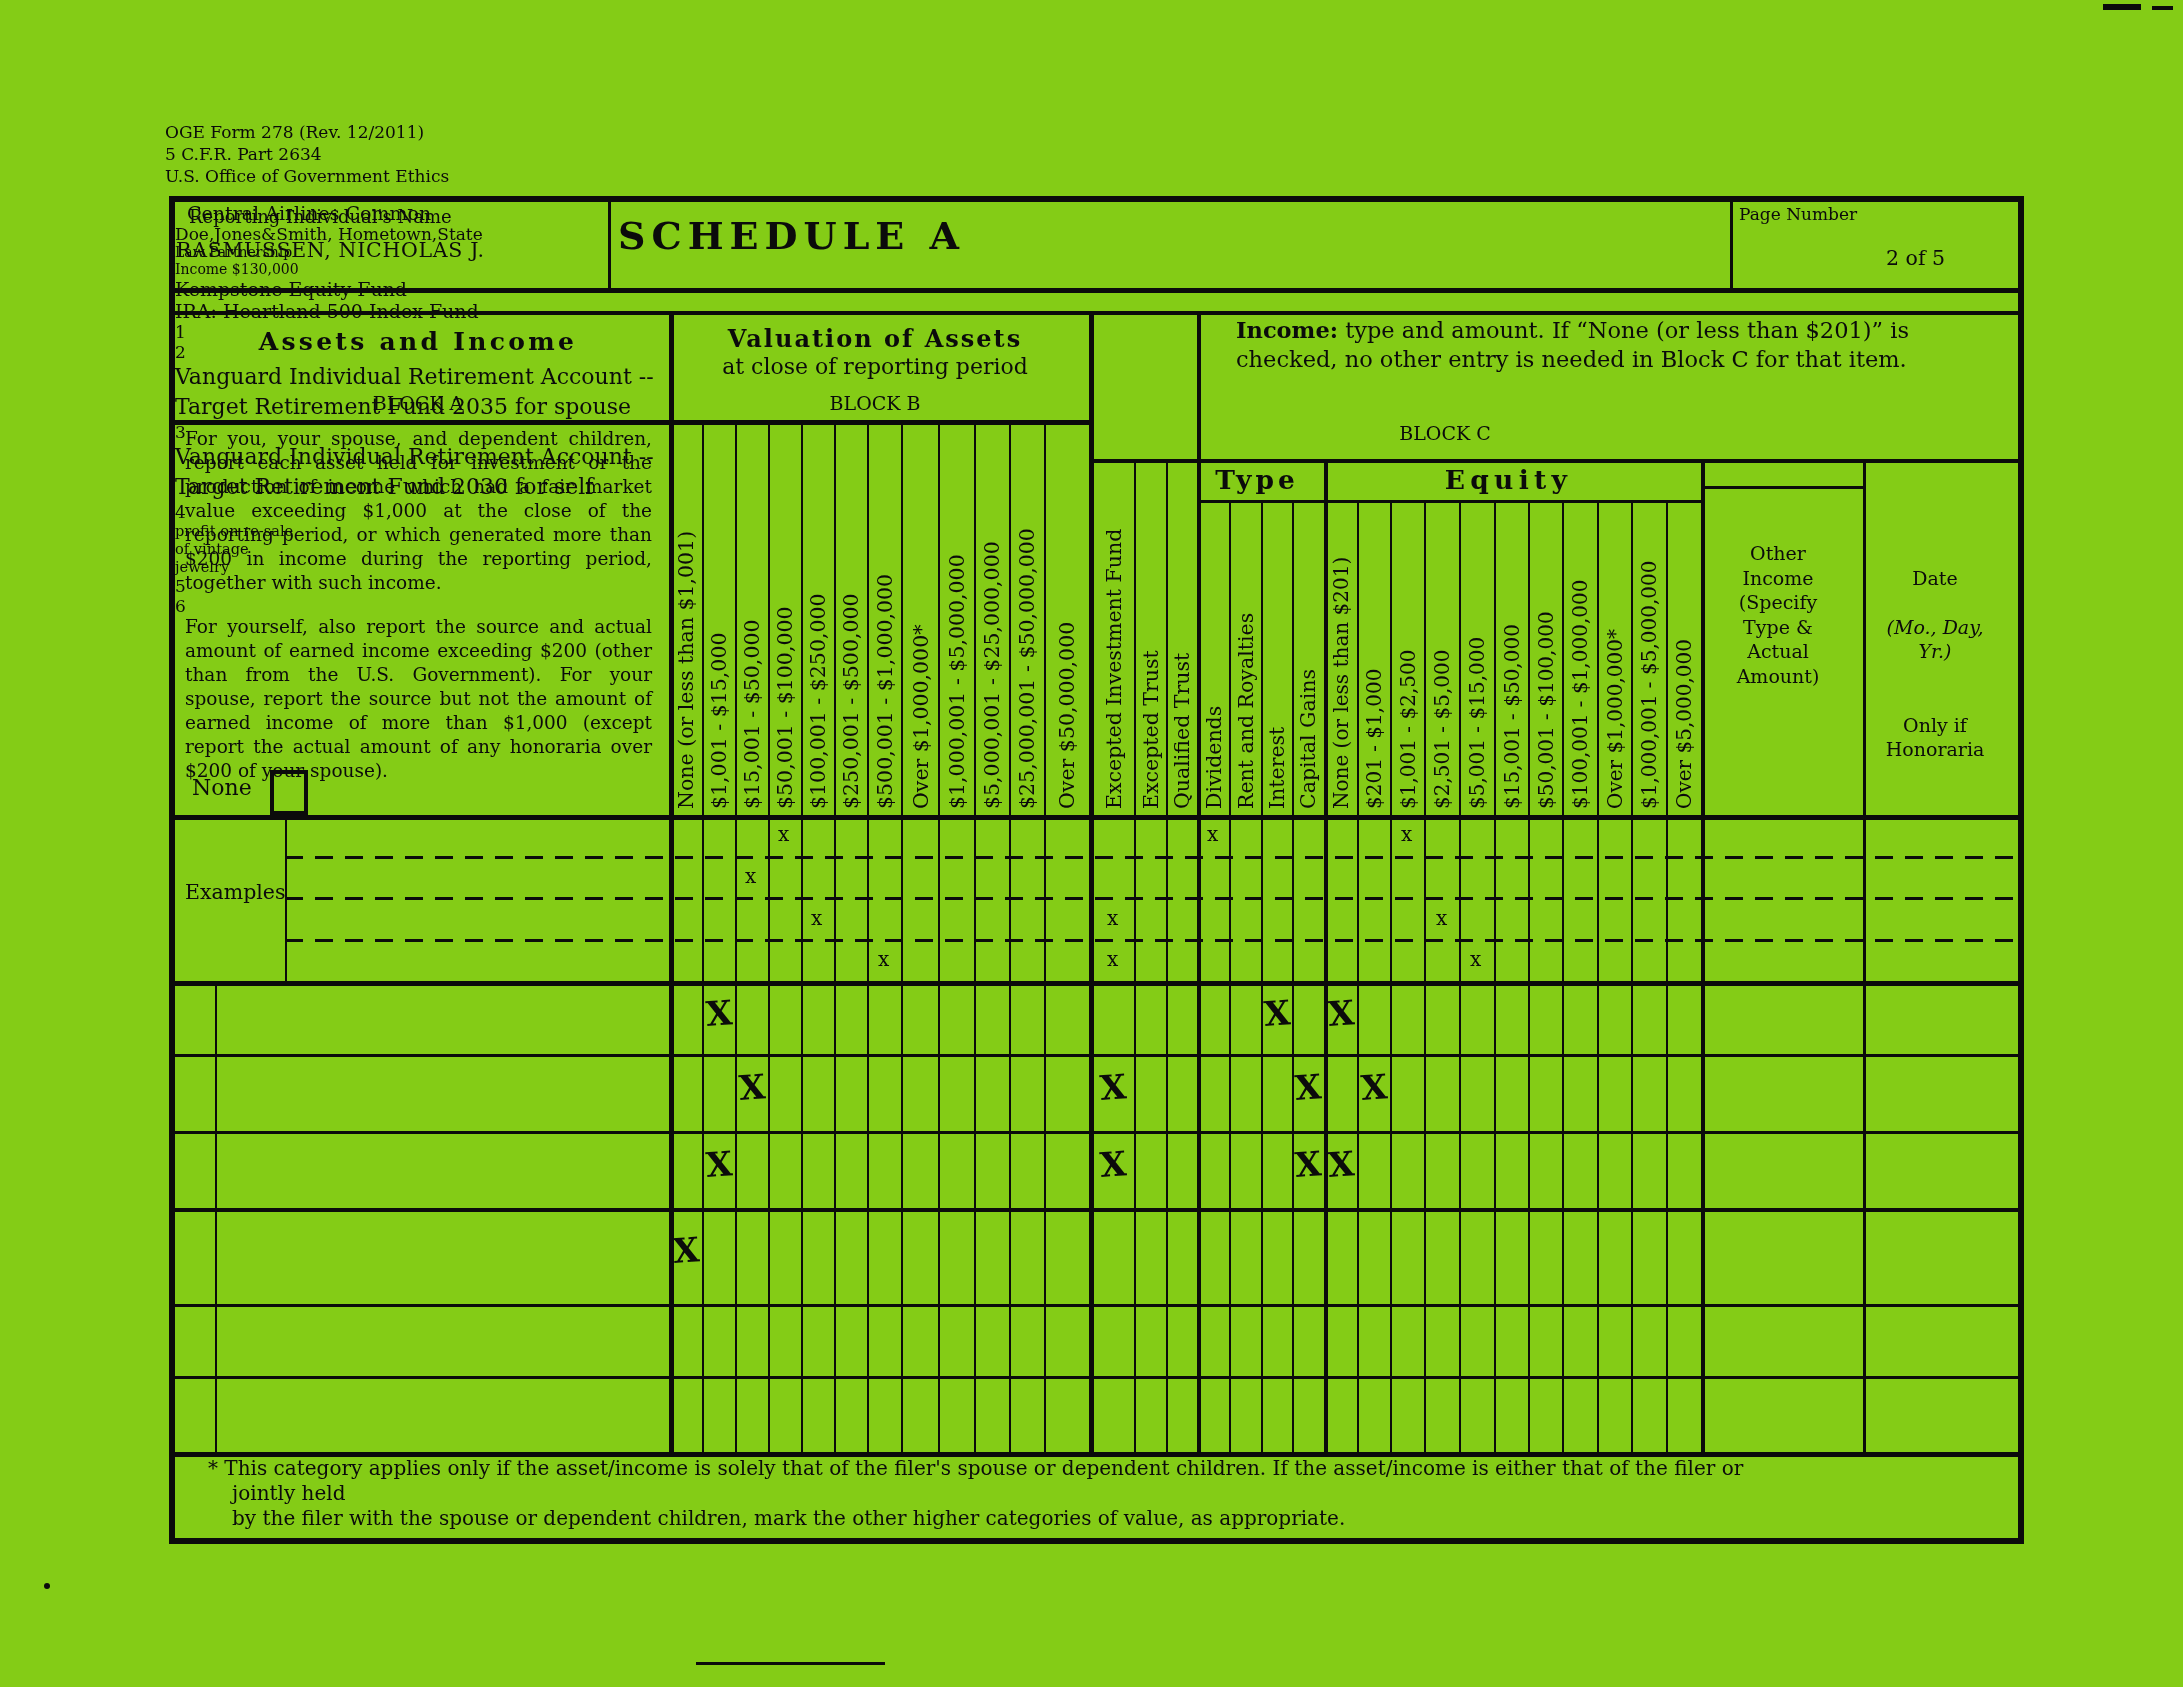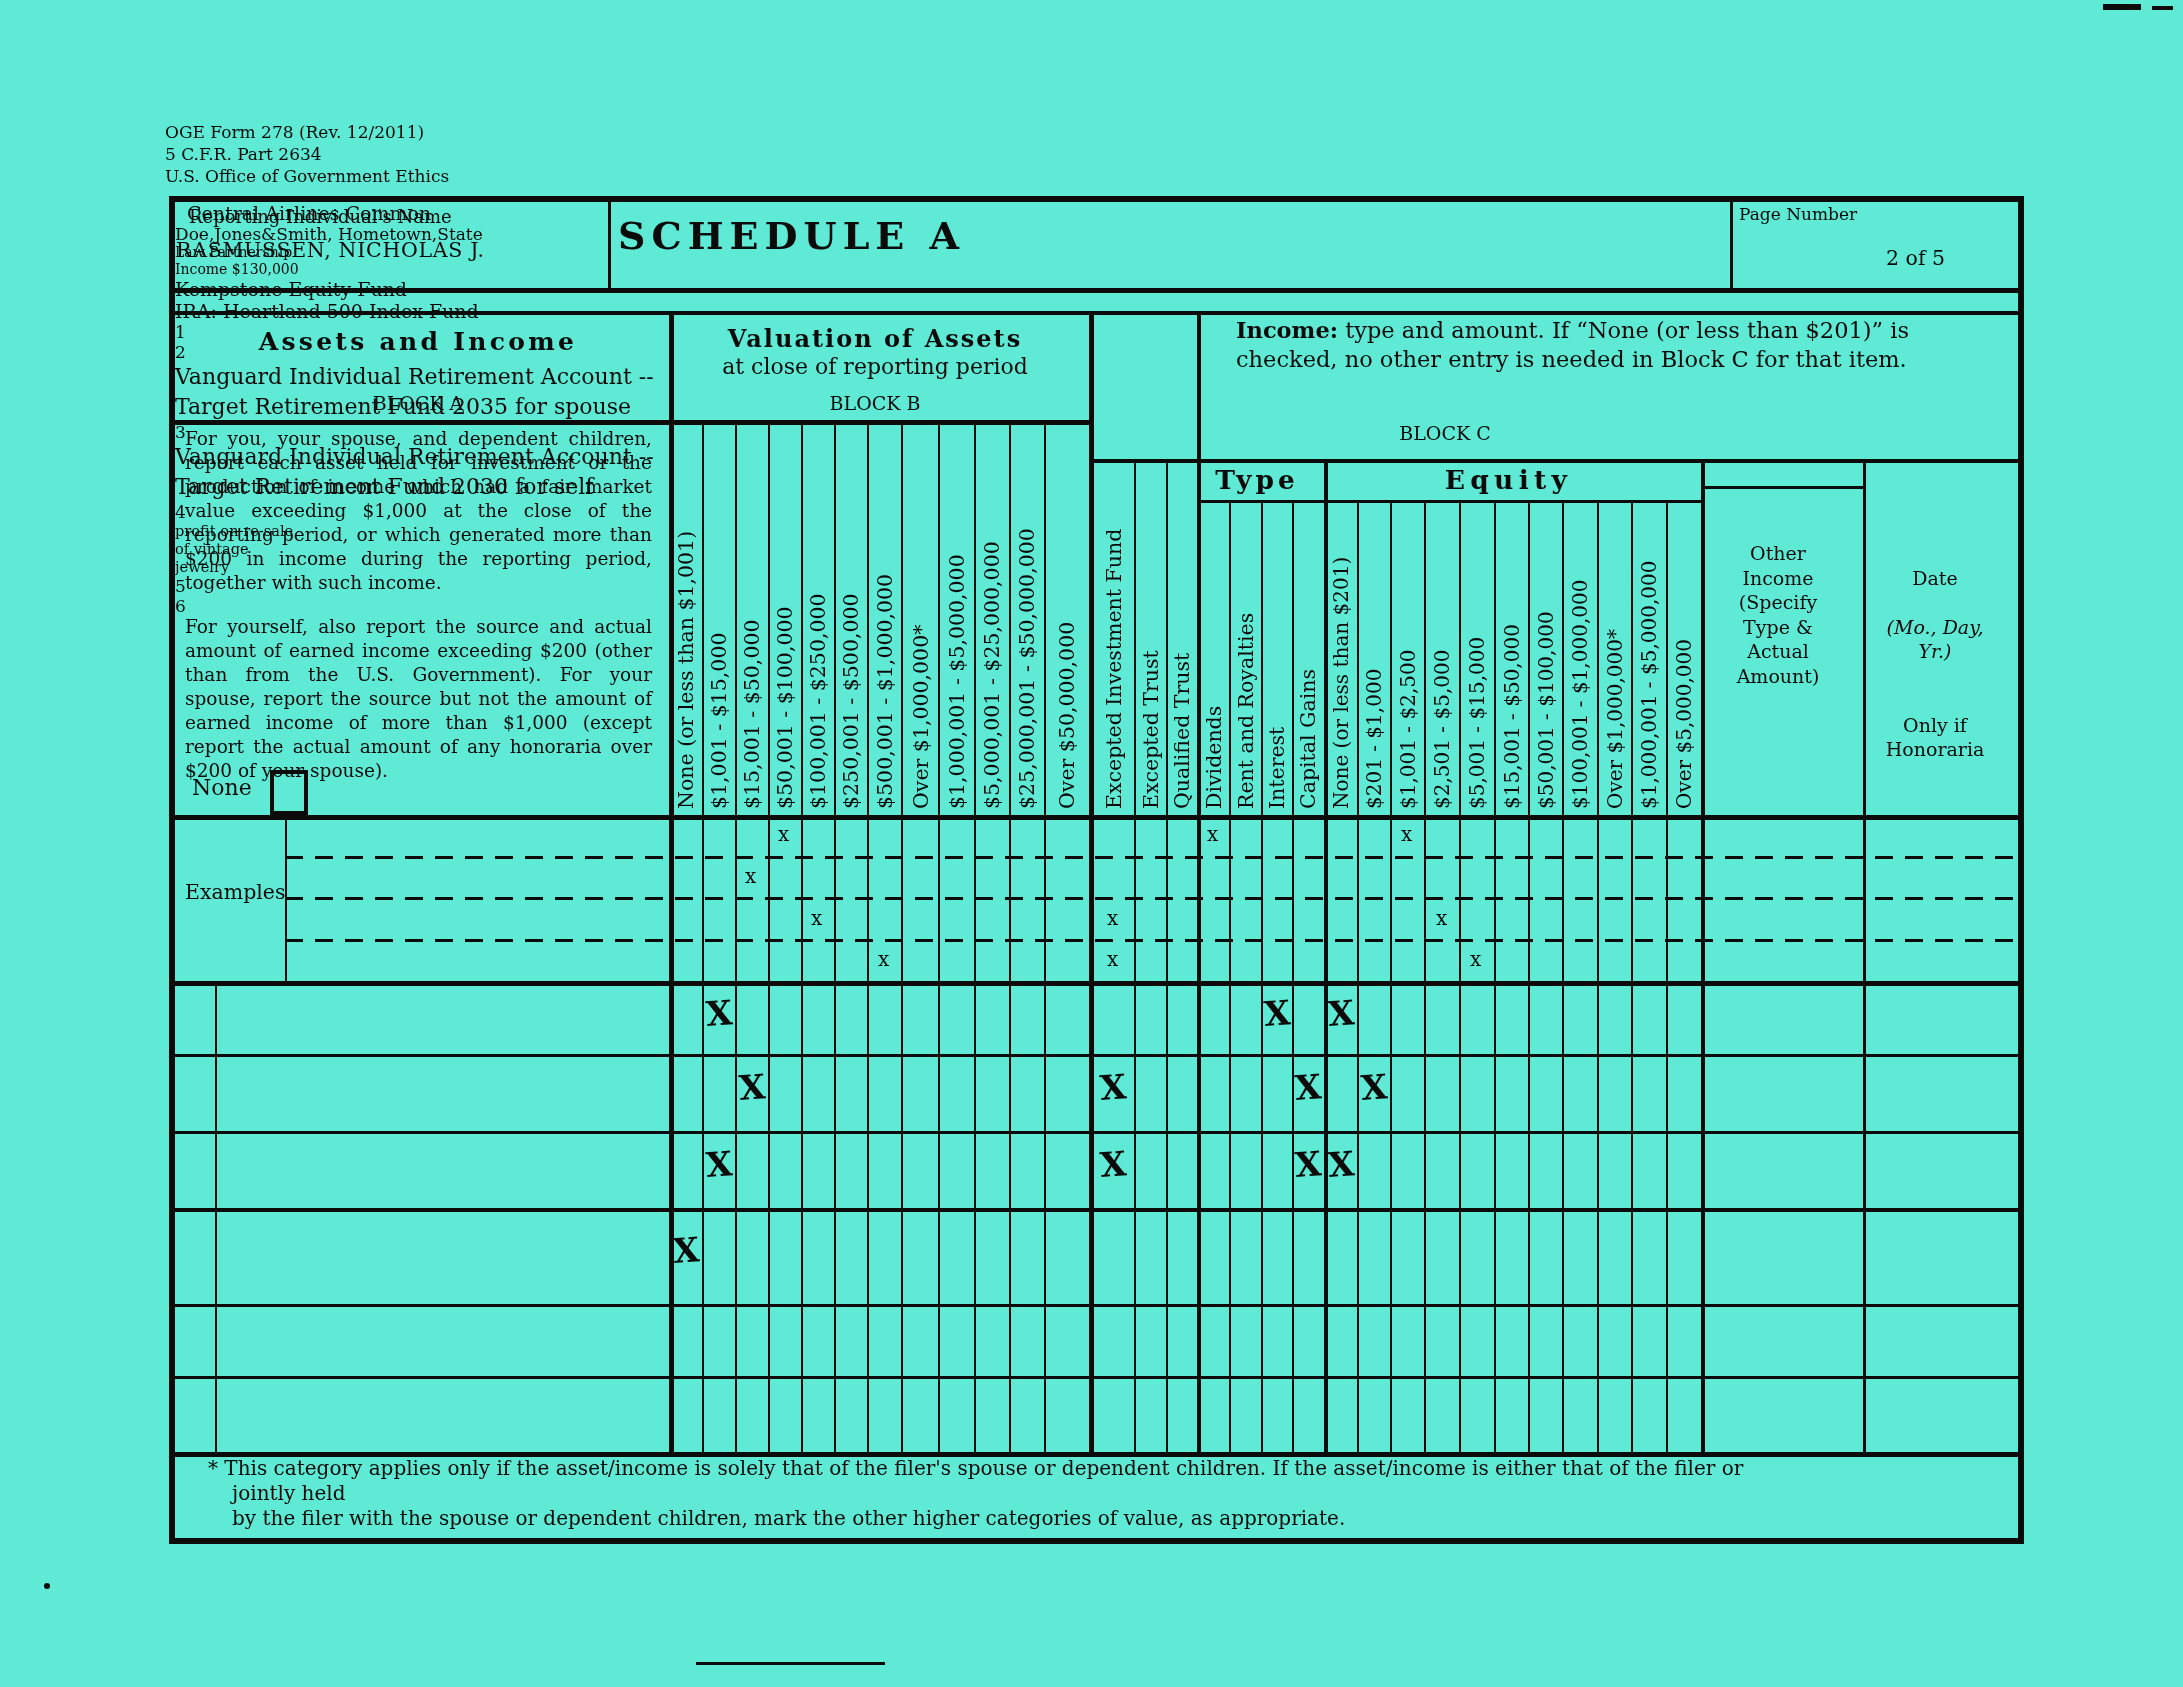--- a/index.html
+++ b/index.html
@@ -1,16 +1,16 @@
 <!DOCTYPE html>
 <html style="font-size:10.6px"><head>
 <meta charset="utf-8">
 <style>
   html,body{margin:0;padding:0;background:#e8e8e8;}
-  .page{position:relative;width:2183px;height:1687px;background:#5eead4;
+  .page{position:relative;width:2183px;height:1687px;background:#84cc16;
         font-family:"DejaVu Serif", serif;color:#0b0b0b;overflow:hidden;}
   .sheet{position:absolute;left:169px;top:196px;width:1843px;height:1336px;
          border:6px solid #0b0b0b;}
   .vl,.hl{position:absolute;background:#0b0b0b;}
   .dash{background:repeating-linear-gradient(90deg,#0b0b0b 0 18px,transparent 18px 30px);}
   .vt{position:absolute;white-space:nowrap;transform-origin:0 0;transform:rotate(-90deg);}
   .xs{position:absolute;font-size:20px;}
   .xl{position:absolute;font-size:34px;font-weight:bold;transform:rotate(-4deg);}
   .pre{white-space:pre-line;}
   .b{font-weight:bold;}

